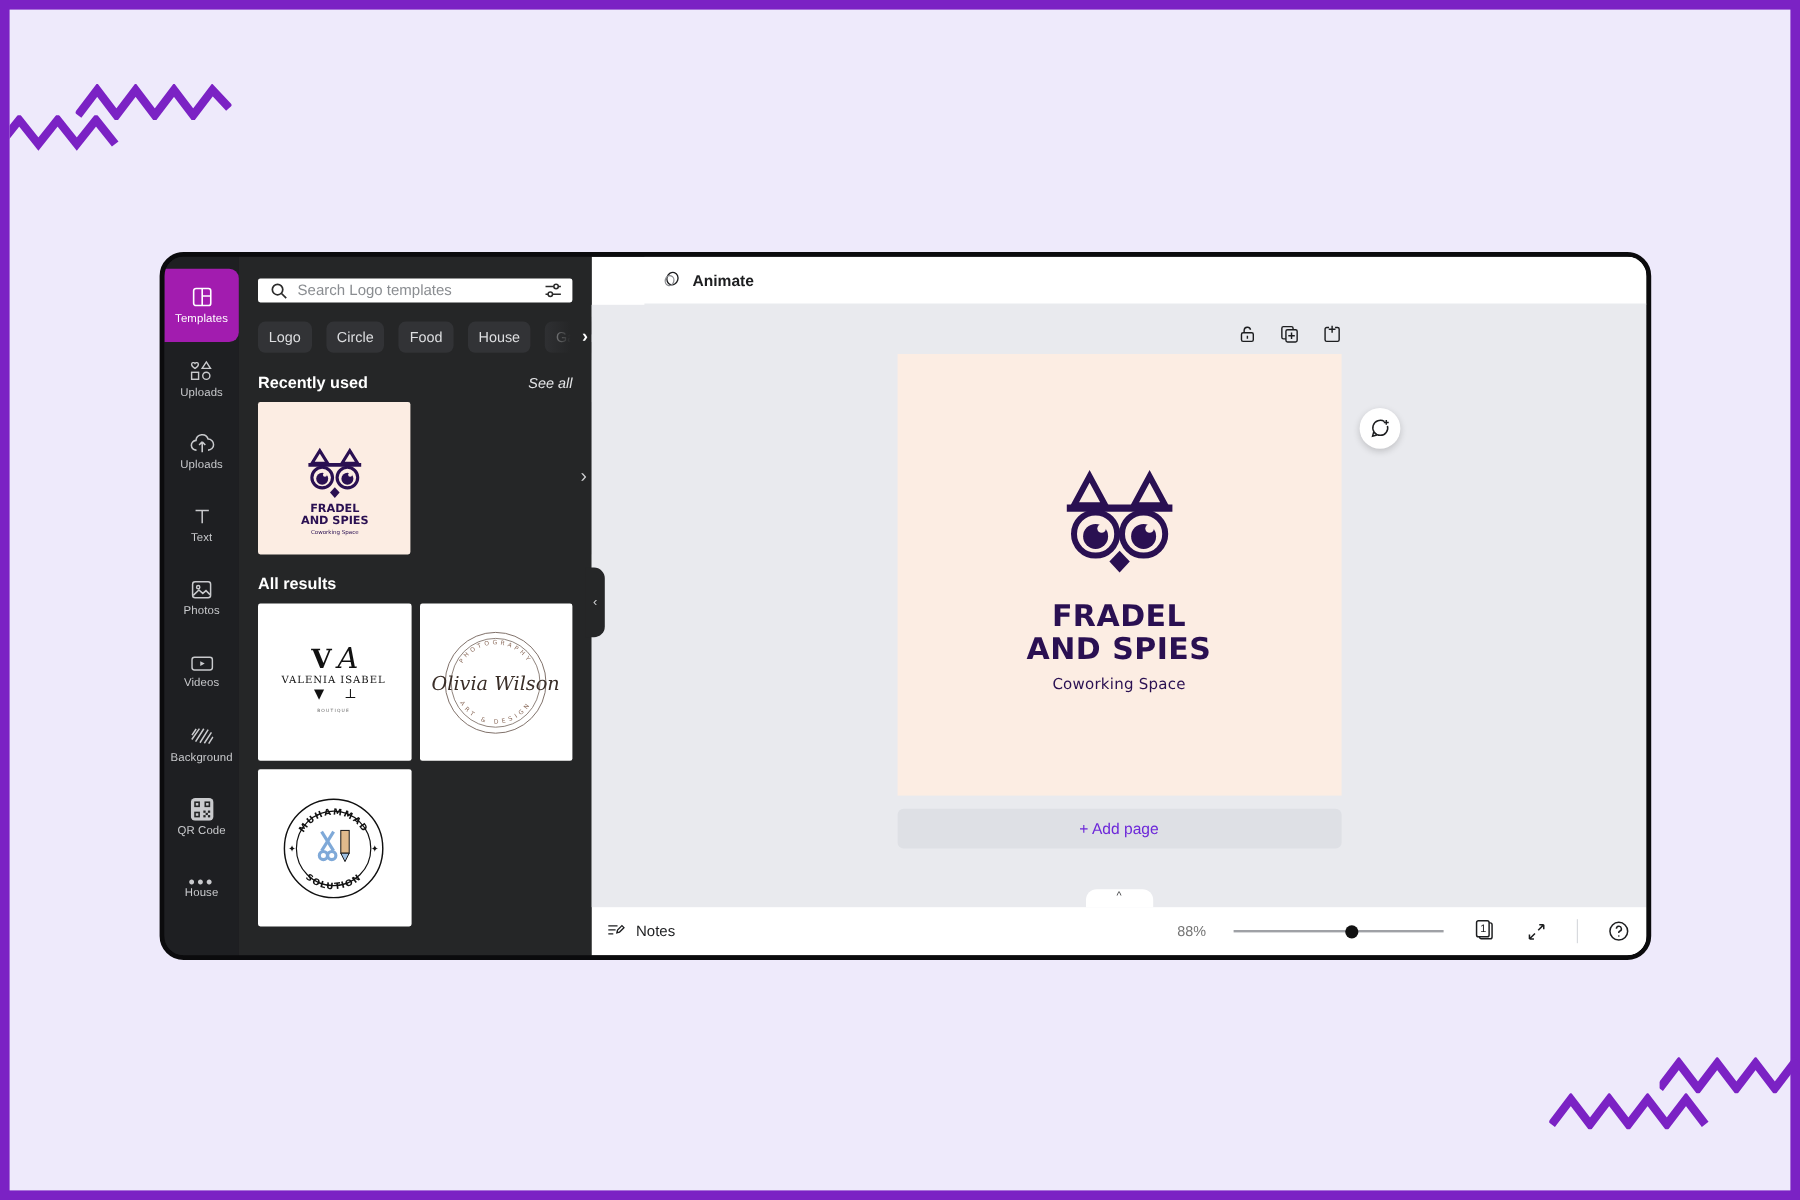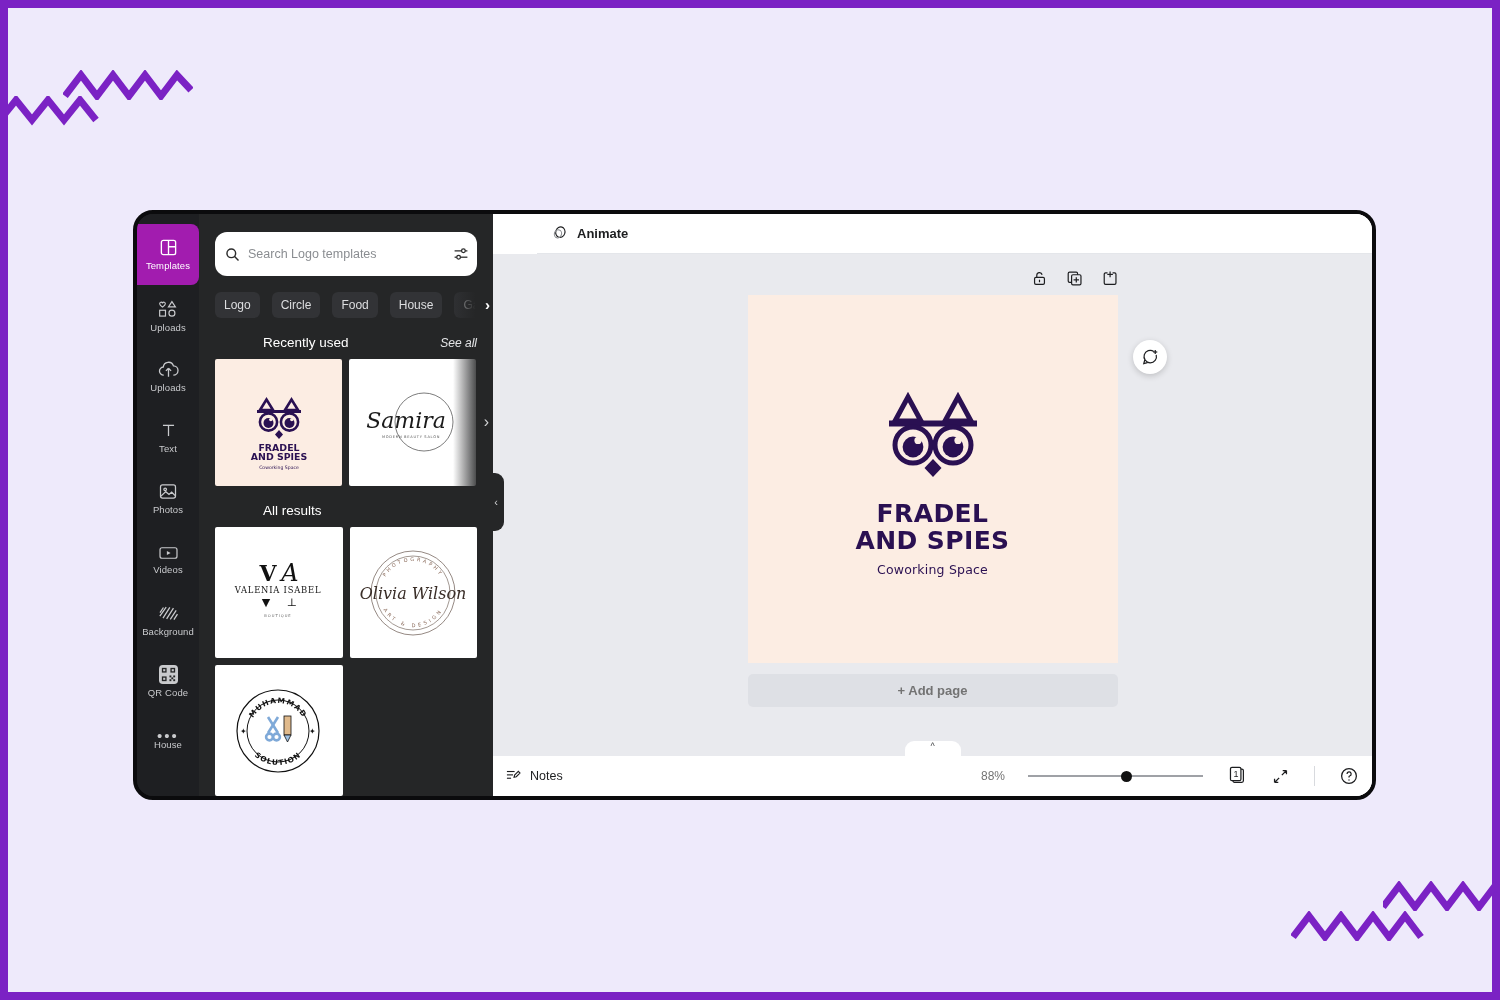--- a/index.html
+++ b/index.html
@@ -62,21 +62,21 @@
 
   
   #panel {
     width: 294px; flex: 0 0 294px;
     background: #252627;
     position: relative;
     padding: 18px 16px 0 16px;
     overflow: hidden;
   }
   #search-wrap {
-    height: 44px; background: #fff; border-radius: 12px;
+    height: 20px; background: #fff; border-radius: 2px;
     display: flex; align-items: center; padding: 0 8px 0 10px;
     gap: 8px;
   }
   #search-input {
     border: 0; outline: 0; flex: 1;
     font-family: "Liberation Sans", sans-serif;
     font-size: 12.5px; color: #2b2b2b;
   }
   #search-input::placeholder { color: #8A8D91; }
   .chips { display: flex; gap: 12px; margin-top: 16px; position: relative; }
@@ -91,21 +91,21 @@
     pointer-events: none;
   }
   .chips-next {
     position: absolute; right: -13px; top: 4px;
     color: #fff; font-size: 15px; font-weight: bold; cursor: pointer;
   }
   .sec-head {
     display: flex; align-items: baseline; justify-content: space-between;
     margin-top: 17px;
   }
-  .sec-title { color: #fff; font-size: 13.5px; font-weight: normal; margin-left: 48px; }
+  .sec-title { color: #fff; font-size: 13.5px; font-weight: bold; }
   .sec-link { color: #E4E5E7; font-size: 12px; cursor: pointer; font-style: italic; }
 
   .recent-row { display: flex; gap: 7px; margin-top: 9px; position: relative; }
   .thumb {
     width: 127px; height: 127px; flex: 0 0 127px;
     background: #fff; border-radius: 2px;
     display: flex; align-items: center; justify-content: center;
     overflow: hidden; cursor: pointer;
   }
   .thumb.peach { background: #FCEDE3; }
@@ -179,21 +179,21 @@
     text-align: center; margin-top: 12px;
   }
   .logo-sub {
     font-family: "DejaVu Sans", sans-serif;
     color: #2A1052; font-size: 12.5px; margin-top: 9px; letter-spacing: .2px;
   }
   #addpage {
     width: 370px; height: 33px; margin-top: 11px;
     background: #DEE0E5; border-radius: 5px;
     display: flex; align-items: center; justify-content: center;
-    font-size: 13px; font-weight: bold; color: #737373; cursor: pointer;
+    font-size: 13px; font-weight: normal; color: #6d28d9; cursor: pointer;
   }
   #stage-handle {
     position: absolute; bottom: 0; left: 50%; transform: translateX(-50%);
     width: 56px; height: 15px; background: #fff;
     border-radius: 9px 9px 0 0;
     display: flex; align-items: flex-start; justify-content: center;
     font-size: 9px; color: #3b3c3f; cursor: pointer;
   }
   #bottombar {
     height: 40px; background: #fff;
@@ -391,27 +391,20 @@
                 <circle cx="65.5" cy="54" r="8.6"></circle>
             </g>
             <circle cx="44.5" cy="55" r="5" fill="#2A1052"></circle>
               <circle cx="65.5" cy="55" r="5" fill="#2A1052"></circle>
             <circle cx="46.8" cy="51.6" r="1.7" fill="#FCEDE3"></circle>
               <circle cx="67.8" cy="51.6" r="1.7" fill="#FCEDE3"></circle>
             <path d="M55 62 L59 66.5 L55 71 L51 66.5 Z" fill="#2A1052"></path>
             <text x="55" y="83" text-anchor="middle" font-family="DejaVu Sans, sans-serif" font-size="9.4" font-weight="bold" fill="#2A1052">FRADEL</text>
             <text x="55" y="92.4" text-anchor="middle" font-family="DejaVu Sans, sans-serif" font-size="9.4" font-weight="bold" fill="#2A1052">AND SPIES</text>
             <text x="55" y="101" text-anchor="middle" font-family="DejaVu Sans, sans-serif" font-size="4.6" fill="#2A1052">Coworking Space</text>
-          </svg>
-        </div>
-        <div class="thumb">
-          <svg width="118" height="110" viewBox="0 0 118 110">
-            <circle cx="70" cy="54" r="29" fill="none" stroke="#5a5a5a" stroke-width="0.8"></circle>
-            <text x="52" y="60" text-anchor="middle" font-family="DejaVu Serif, serif" font-style="italic" font-size="22" fill="#1a1a1a">Samira</text>
-            <text x="57" y="70" text-anchor="middle" font-family="DejaVu Sans, sans-serif" font-size="3.6" letter-spacing="0.7" fill="#555">MODERN BEAUTY SALON</text>
           </svg>
         </div>
         <div class="recent-fade"></div>
         <div class="recent-next">›</div>
       </div>
 
       <div class="sec-head">
         <div class="sec-title">All results</div>
       </div>
 

